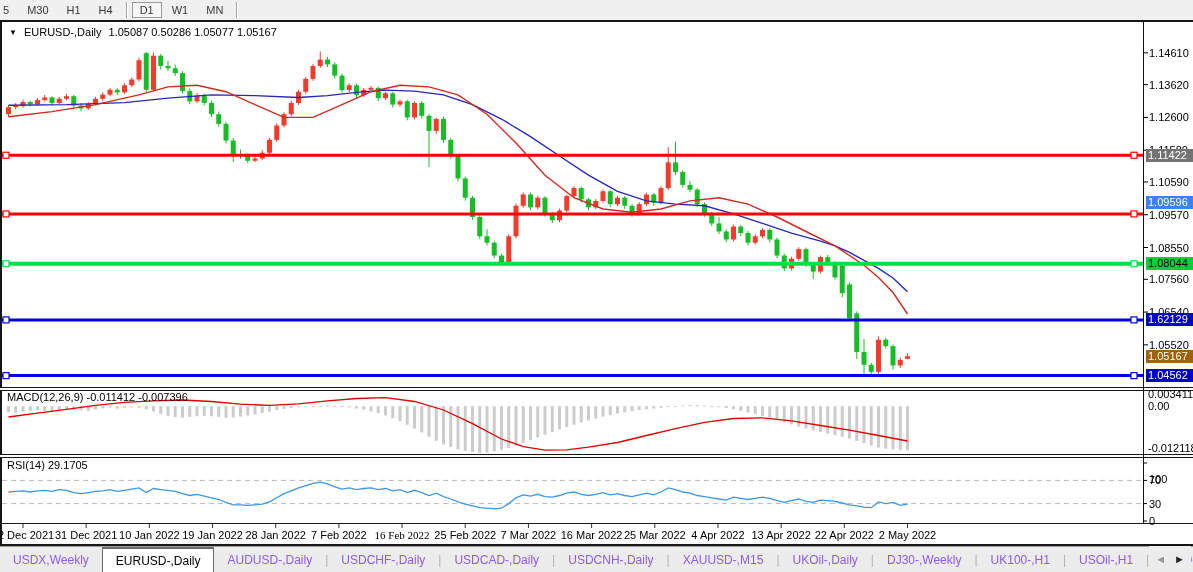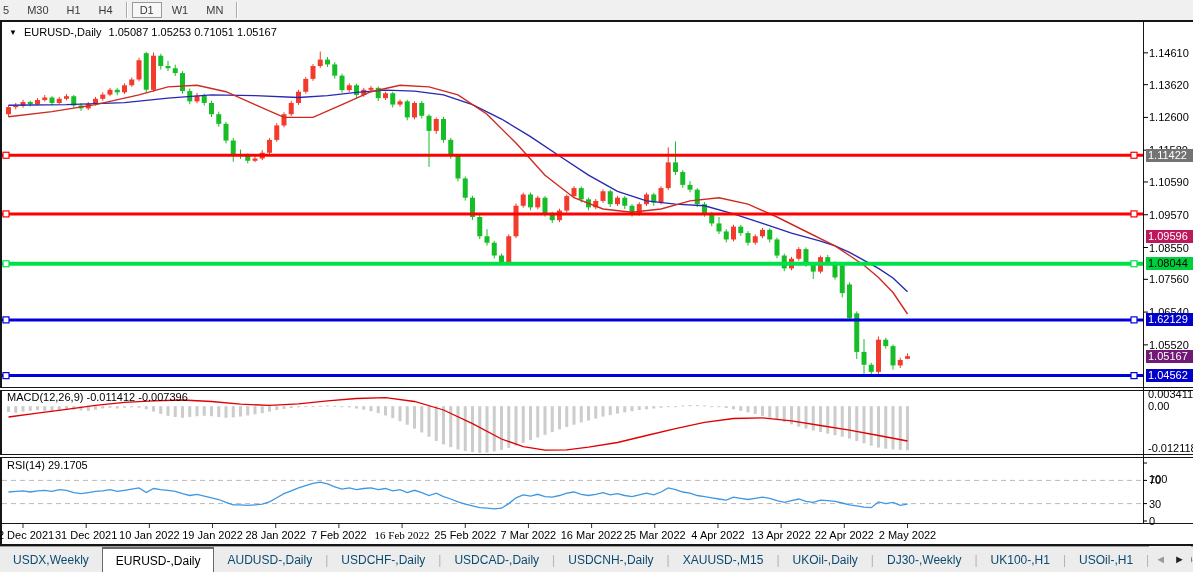--- a/index.html
+++ b/index.html
@@ -27,21 +27,21 @@
   .ind-label{position:absolute;font-size:11px;color:#000;white-space:nowrap;}
   .ytick{position:absolute;left:1149px;font-size:11px;color:#000;line-height:12px;}
   .badge{position:absolute;left:1146px;width:46px;height:13px;font-size:11px;line-height:13px;
          padding-left:2px;letter-spacing:0;}
   .maxis{position:absolute;left:1148px;font-size:11px;color:#000;line-height:11px;}
   .datelabel{position:absolute;top:529px;font-size:11px;color:#000;transform:translateX(-50%);white-space:nowrap;}
   
   .tabbar{position:absolute;left:0;right:0;top:546px;height:26px;background:#ececec;
           display:flex;align-items:stretch;font-size:12px;border-top:1px solid #9e9e9e;}
   .tabs{display:flex;align-items:stretch;overflow:hidden;flex:1;}
-  .tab{display:flex;align-items:center;padding:0 13px;color:#0c4a6e;white-space:nowrap;cursor:default;}
+  .tab{display:flex;align-items:center;padding:0 13px;color:#8b5cf6;white-space:nowrap;cursor:default;}
   .tab.active{background:#ffffff;color:#000;border:1px solid #6a6a6a;border-top-width:2px;margin-top:0;}
   .tabsep{display:flex;align-items:center;color:#b2b2b2;}
   .tab-arrows{position:absolute;right:2px;top:546px;height:26px;display:flex;align-items:center;
               gap:8px;padding:0 6px;background:#ececec;font-size:11px;}
   .arrow-left{color:#9a9a9a;} .arrow-right{color:#222;}
 </style>
 </head>
 <body>
 
 <div class="screen">
@@ -504,21 +504,21 @@
       <line x1="654.7857142857143" y1="524" x2="654.7857142857143" y2="528" stroke="#333"></line>
       <line x1="717.9642857142857" y1="524" x2="717.9642857142857" y2="528" stroke="#333"></line>
       <line x1="781.1428571428571" y1="524" x2="781.1428571428571" y2="528" stroke="#333"></line>
       <line x1="844.3214285714286" y1="524" x2="844.3214285714286" y2="528" stroke="#333"></line>
       <line x1="907.5" y1="524" x2="907.5" y2="528" stroke="#333"></line>
     </svg>
 
   <div class="chart-title">
     <span class="tri">▼</span>
     <span>EURUSD-,Daily</span>
-    <span>1.05087 1.05253 0.71051 1.05167</span>
+    <span>1.05087 0.50286 1.05077 1.05167</span>
   </div>
 
   <div class="ind-label" style="top:391px;left:7px;">
     <span>MACD(12,26,9)</span>
     <span>-0.011412 -0.007396</span>
   </div>
   <div class="ind-label" style="top:459px;left:7px;">
     <span>RSI(14)</span>
     <span>29.1705</span>
   </div>
@@ -565,25 +565,25 @@
     <div class="ytick" style="top: 208.748px;">1.09570</div>
     <div class="ytick" style="top: 241.514px;">1.08550</div>
     <div class="ytick" style="top: 273.317px;">1.07560</div>
     <div class="ytick" style="top: 306.083px;">1.06540</div>
     <div class="ytick" style="top: 338.849px;">1.05520</div>
     <div class="ytick" style="top: 457px; left: 1149px; margin-top: 16px;">100</div>
     <div class="ytick" style="top: 474.4px; left: 1149px;">70</div>
     <div class="ytick" style="top: 497.6px; left: 1149px;">30</div>
     <div class="ytick" style="top: 515px; left: 1149px;">0</div>
     <div class="badge" style="top: 148.754px; background: #737373; color: rgb(255, 255, 255);">1.11422</div>
-    <div class="badge" style="top: 196px; background: #be185d; color: rgb(255, 255, 255); margin-top: 34px;">1.09596</div>
+    <div class="badge" style="top: 196px; background: #3b82f6; color: rgb(255, 255, 255);">1.09596</div>
     <div class="badge" style="top: 257.269px; background: rgb(0, 207, 60); color: rgb(0, 0, 0);">1.08044</div>
     <div class="badge" style="top: 313.389px; background: rgb(0, 0, 200); color: rgb(255, 255, 255);">1.62129</div>
     <div class="badge" style="top: 369.124px; background: rgb(0, 0, 200); color: rgb(255, 255, 255);">1.04562</div>
-    <div class="badge" style="top: 349.689px; background: #701a75; color: rgb(255, 255, 255);">1.05167</div>
+    <div class="badge" style="top: 349.689px; background: #a16207; color: rgb(255, 255, 255);">1.05167</div>
     <div class="datelabel" style="left: 23px;">22 Dec 2021</div>
     <div class="datelabel" style="left: 86.1786px;">31 Dec 2021</div>
     <div class="datelabel" style="left: 149.357px;">10 Jan 2022</div>
     <div class="datelabel" style="left: 212.536px;">19 Jan 2022</div>
     <div class="datelabel" style="left: 275.714px;">28 Jan 2022</div>
     <div class="datelabel" style="left: 338.893px;">7 Feb 2022</div>
     <div class="datelabel" style="left: 402.071px; font-family: Liberation Serif, serif;">16 Feb 2022</div>
     <div class="datelabel" style="left: 465.25px;">25 Feb 2022</div>
     <div class="datelabel" style="left: 528.429px;">7 Mar 2022</div>
     <div class="datelabel" style="left: 591.607px;">16 Mar 2022</div>

